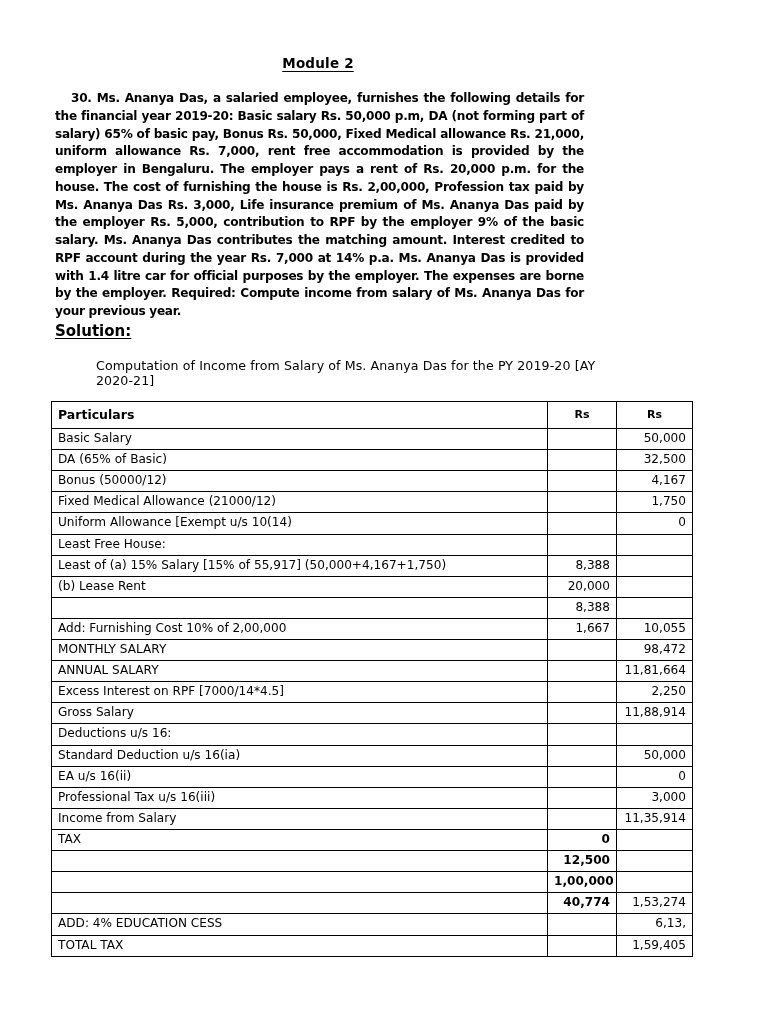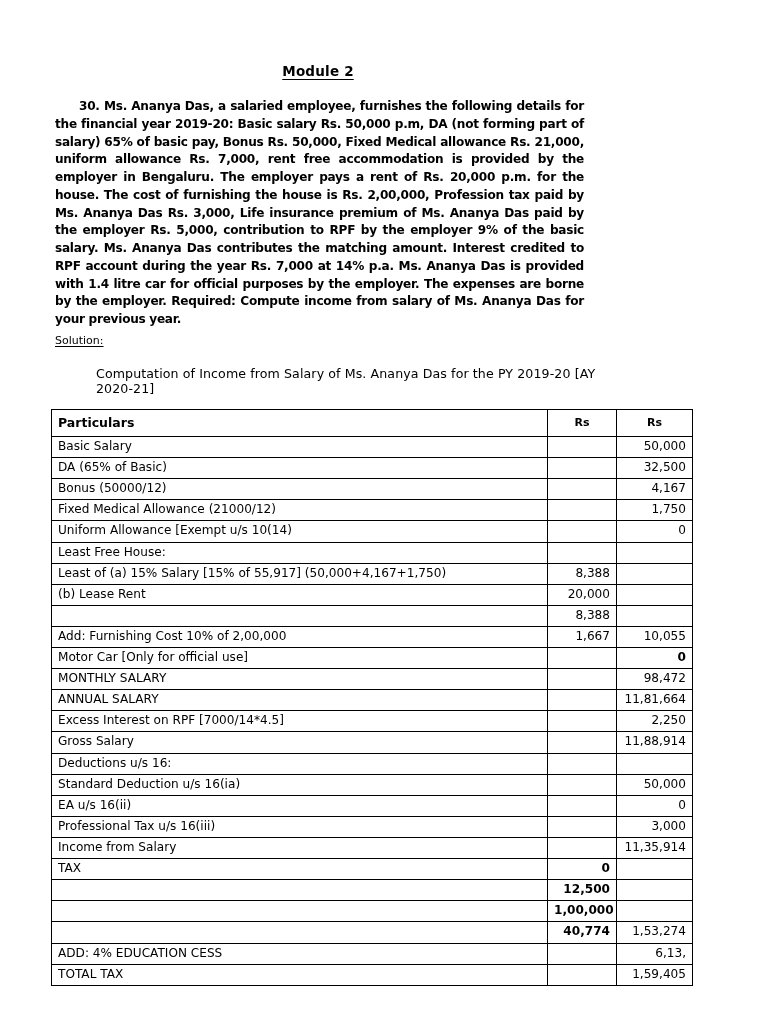--- a/index.html
+++ b/index.html
@@ -13,21 +13,21 @@
     font-family: "DejaVu Sans", sans-serif;
     color: #000000;
     position: relative;
     overflow: hidden;
   }
   .page {
     position: relative;
     width: 636px;
     height: 1024px;
     box-sizing: border-box;
-    padding: 8px 38px;
+    padding: 0 38px;
   }
 
   
   .doc-title {
     text-align: center;
     font-weight: bold;
     font-size: 13.5px;
     letter-spacing: 0.2px;
     text-decoration: underline;
     text-underline-offset: 3px;
@@ -41,25 +41,25 @@
     margin: 0;
     padding: 19px 14px 0 17px;
     font-size: 12.1px;
     font-weight: bold;
     line-height: 1.47;
     text-align: justify;
     font-family: "DejaVu Sans", sans-serif;
     letter-spacing: -0.25px;
     word-spacing: -0.2px;
   }
-  .problem .qnum { margin-left: 24px; }
+  .problem .qnum { margin-left: 16px; }
   .solution-label {
     display: inline-block;
-    font-size: 11px;
-    font-weight: normal;
+    font-size: 15px;
+    font-weight: bold;
     text-decoration: underline;
     text-underline-offset: 2px;
     margin: 1px 0 0 17px;
     font-family: "DejaVu Sans", sans-serif;
   }
 
   
   .table-caption {
     margin: 0;
     padding: 18px 0 0 58px;
@@ -183,25 +183,20 @@
             <td class="part"></td>
             <td class="num topthick">8,388</td>
             <td class="num"></td>
           </tr>
           <tr>
             <td class="part">Add: Furnishing Cost 10% of 2,00,000</td>
             <td class="num">1,667</td>
             <td class="num">10,055</td>
           </tr>
           <tr>
-            <td class="part">Motor Car [Only for official use]</td>
-            <td class="num"></td>
-            <td class="num bold">0</td>
-          </tr>
-          <tr>
             <td class="part">MONTHLY SALARY</td>
             <td class="num"></td>
             <td class="num topthick">98,472</td>
           </tr>
           <tr class="tall">
             <td class="part">ANNUAL SALARY</td>
             <td class="num"></td>
             <td class="num">11,81,664</td>
           </tr>
           <tr>

